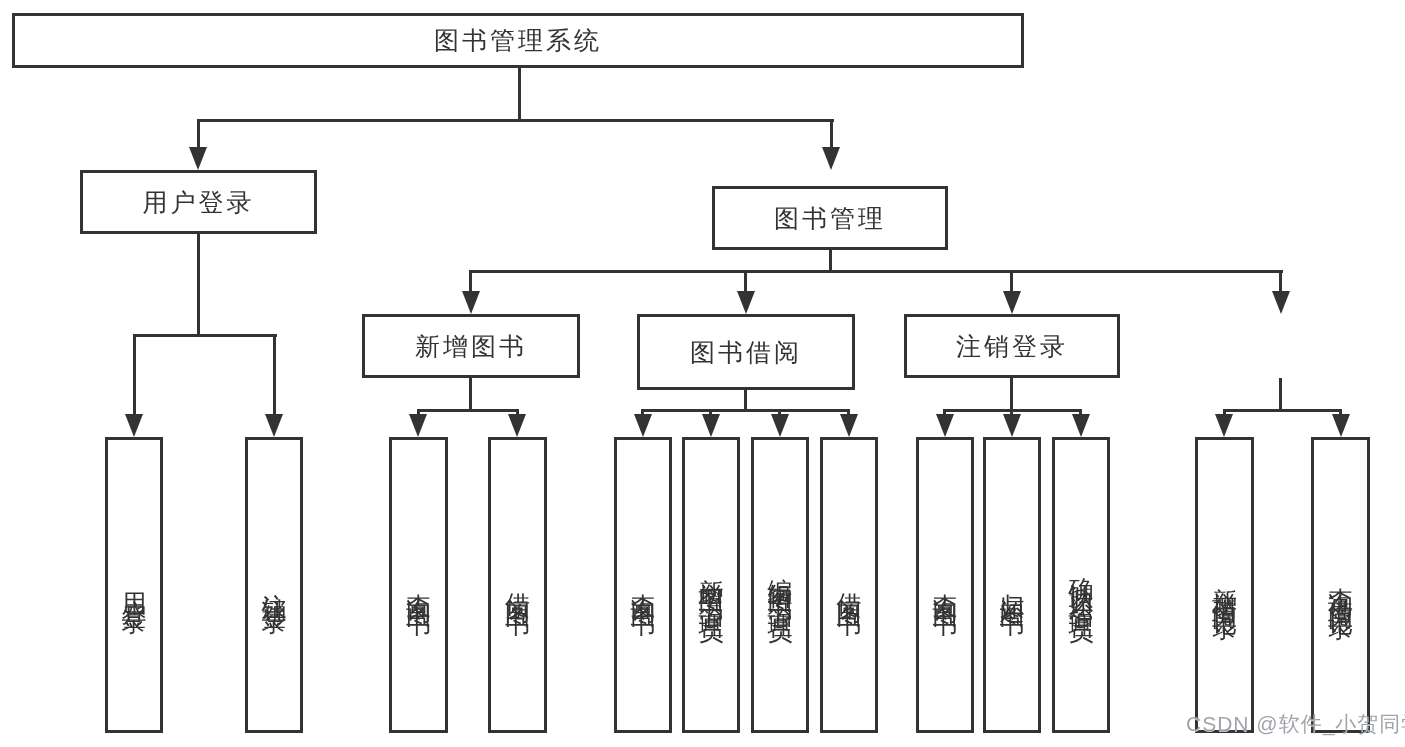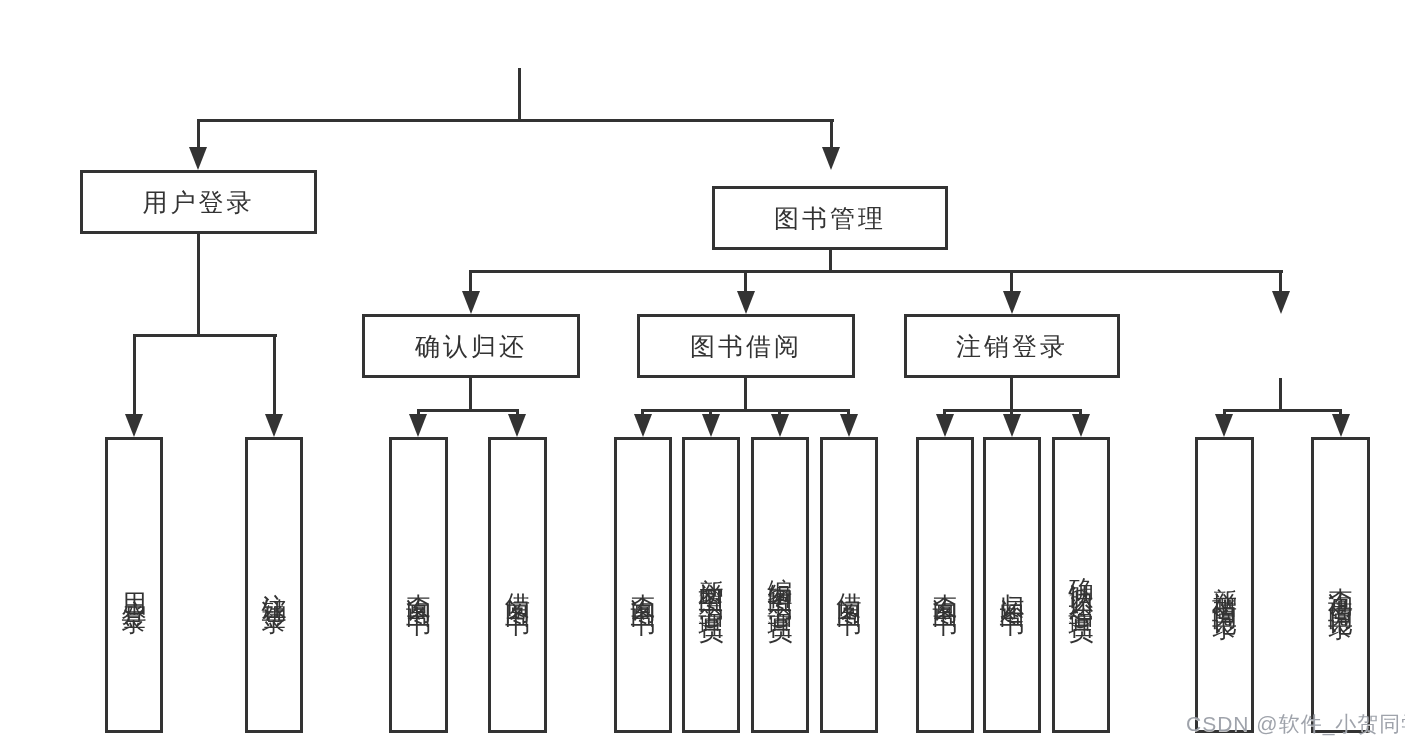--- a/index.html
+++ b/index.html
@@ -26,32 +26,35 @@
     position:absolute;left:1186px;top:710px;z-index:3;
     font-size:21px;color:rgba(154,158,167,0.95);letter-spacing:1px;
     text-shadow:0 1px 0 rgba(255,255,255,0.7);white-space:nowrap;
   }
 </style>
 </head>
 <body>
 
 <div id="canvas">
 
+  <div class="box hbox" style="left:12px;top:13px;width:1012px;height:55px">
+    <span>图书管理系统</span>
+  </div>
 
   <div class="box hbox" style="left:80px;top:170px;width:237px;height:64px">
     <span>用户登录</span>
   </div>
   <div class="box hbox" style="left:712px;top:186px;width:236px;height:64px">
     <span>图书管理</span>
   </div>
 
   <div class="box hbox" style="left:362px;top:314px;width:218px;height:64px">
-    <span>确认归还</span>
+    <span>新增图书</span>
   </div>
-  <div class="box hbox" style="left:637px;top:314px;width:218px;height:64px">
+  <div class="box hbox" style="left:637px;top:314px;width:218px;height:76px">
     <span>图书借阅</span>
   </div>
   <div class="box hbox" style="left:904px;top:314px;width:216px;height:64px">
     <span>注销登录</span>
   </div>
 
   <div class="box vbox" style="left:105px;top:437px;width:58px;height:296px">
     <span>用户登录</span>
   </div>
   <div class="box vbox" style="left:245px;top:437px;width:58px;height:296px">

